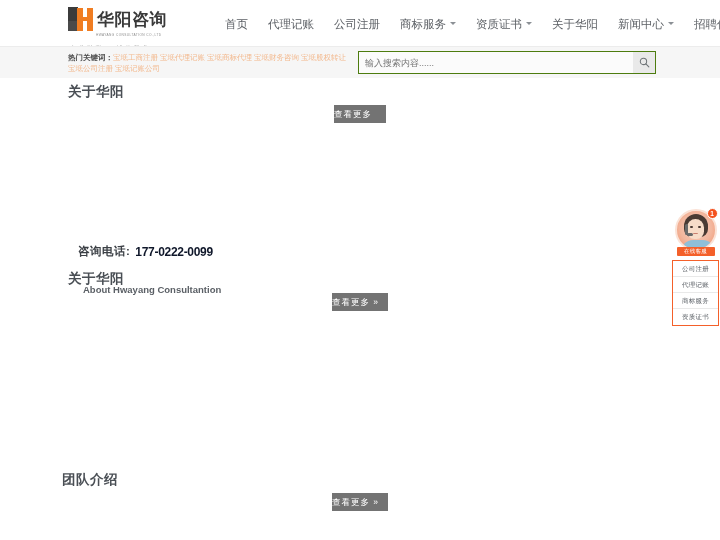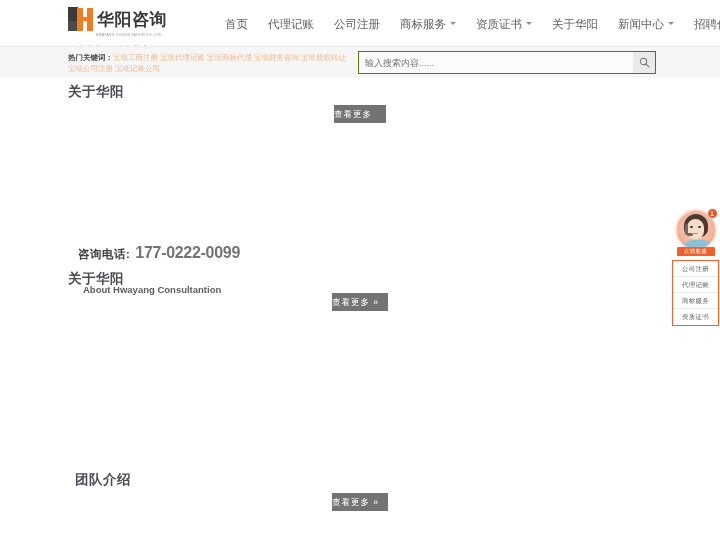--- a/index.html
+++ b/index.html
@@ -100,40 +100,40 @@
     letter-spacing: 0.5px; white-space: nowrap;
   }
   .sec-sub {
     position: absolute; font-size: 9.5px; font-weight: bold; color: #5a5f65;
     white-space: nowrap;
   }
 
   #title-cai { left: 68px; top: 83px; }
   #title-about { left: 68px; top: 270px; }
   #sub-about { left: 83px; top: 284px; }
-  #title-team { left: 75px; top: 471px; }
+  #title-team { left: 62px; top: 471px; }
   #sub-team { left: 68px; top: 485px; }
 
   .more-btn {
     position: absolute; background: #737373; color: #ffffff;
     font-size: 8.5px; text-align: left; cursor: pointer;
     border: none; letter-spacing: 1px;
     font-family: "Liberation Sans", "DejaVu Sans", sans-serif;
   }
   #more-1 { left: 334px; top: 105px; width: 52px; height: 18px; line-height: 18px; }
   #more-2 { left: 332px; top: 293px; width: 56px; height: 18px; line-height: 18px; }
   #more-3 { left: 332px; top: 493px; width: 56px; height: 18px; line-height: 18px; }
 
   .phone-line {
     position: absolute; left: 78px; top: 244px;
     display: flex; align-items: flex-end; white-space: nowrap;
   }
   .phone-label { font-size: 11.5px; font-weight: bold; color: #3c4046; letter-spacing: 0.5px; }
   .phone-num {
-    font-size: 16px; font-weight: bold; color: #737373;
+    font-size: 12px; font-weight: bold; color: #0f172a;
     margin-left: 5px; letter-spacing: -0.3px;
   }
 
   
   .float-widget {
     position: absolute; left: 672px; top: 209px; width: 47px;
   }
   .avatar-wrap {
     position: relative; width: 42px; height: 42px; margin: 0 auto;
   }

